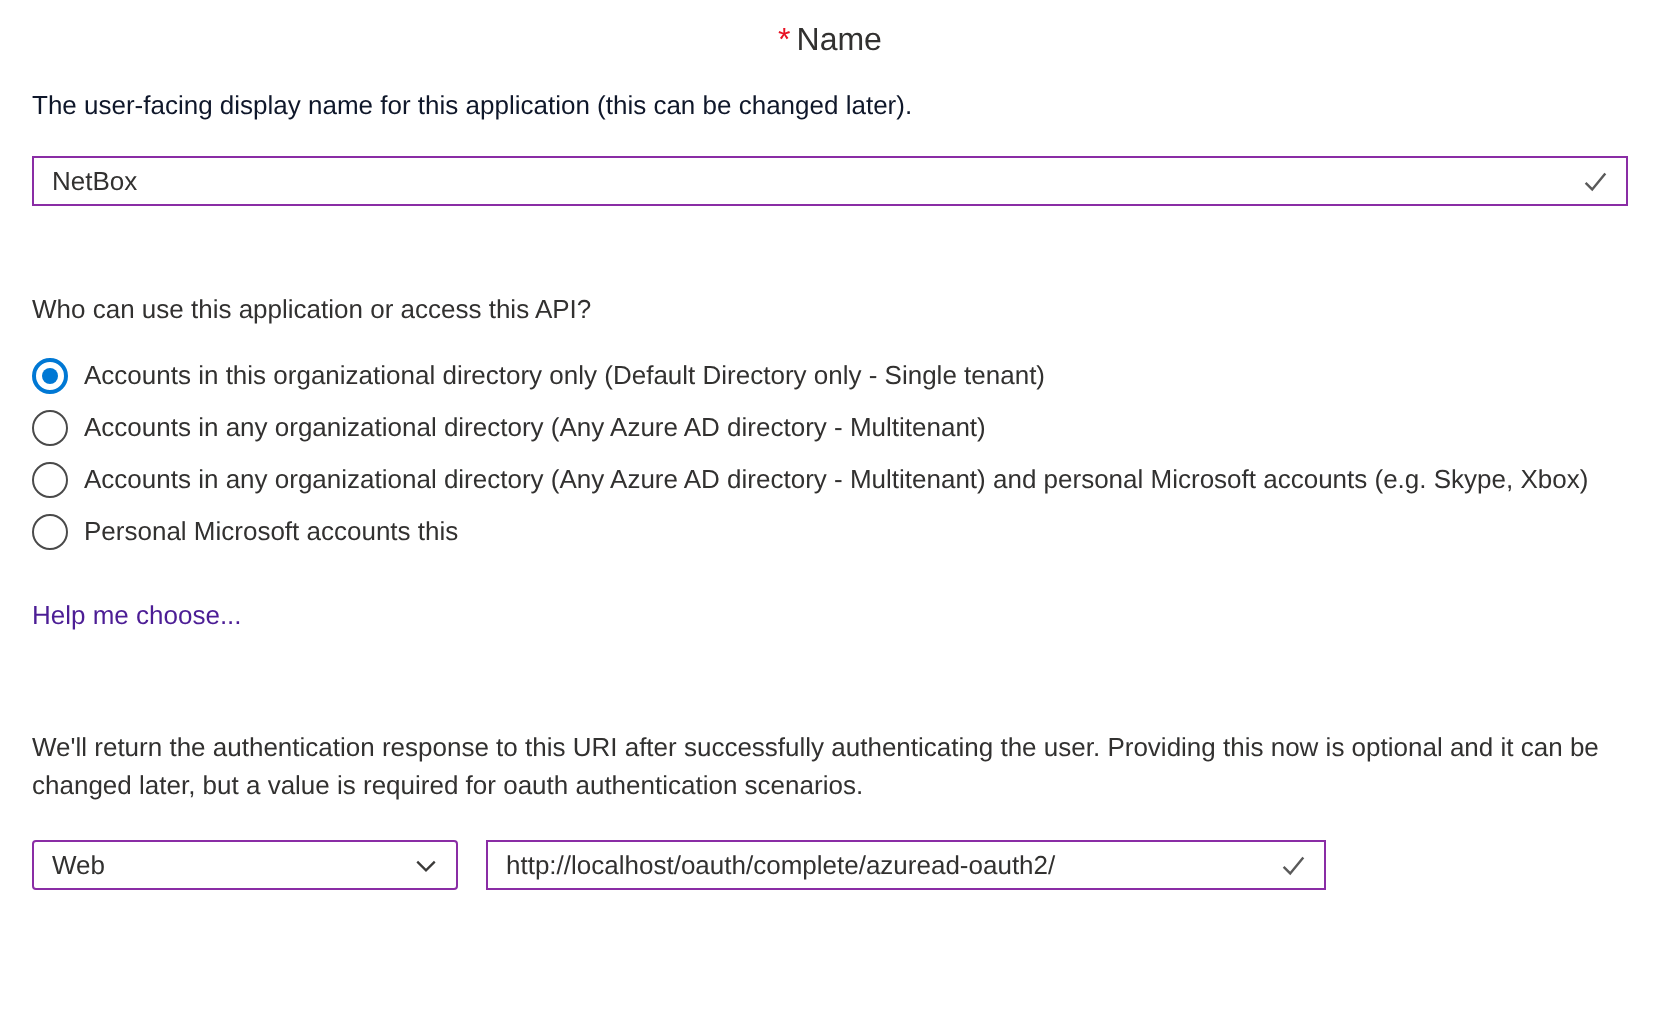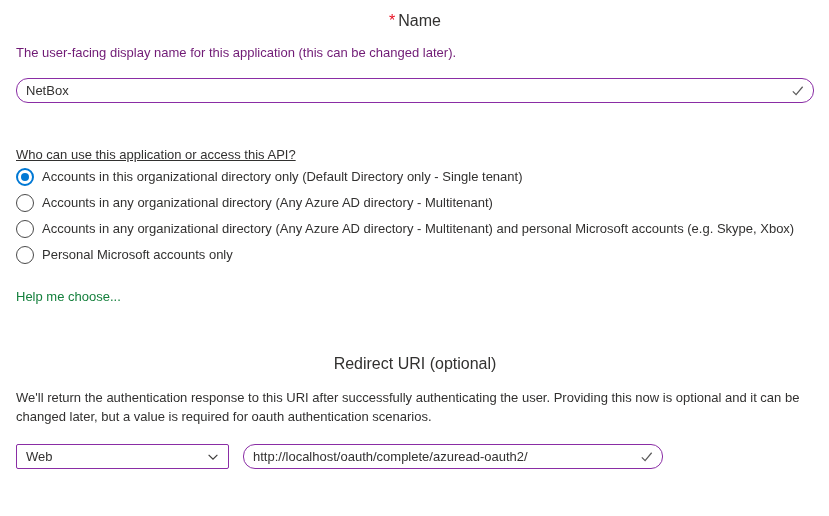--- a/index.html
+++ b/index.html
@@ -21,52 +21,52 @@
     line-height: 21px;
     margin: 0;
     color: #323130;
     text-align: center;
   }
   .required-marker { color: #e81123; margin-right: 3px; }
 
   .field-desc {
     margin: 13px 0 0 0;
     line-height: 18px;
-    color: #701a75;
+    color: #0f172a;
   }
 
   .input-box {
     display: flex;
     align-items: center;
     height: 25px;
     border: 1px solid #8a2da5;
-    border-radius: 12px;
+    border-radius: 0;
     background: #fff;
     padding: 0 8px 0 0;
   }
   .input-box input {
     flex: 1 1 auto;
     min-width: 0;
     border: none;
     outline: none;
     background: transparent;
     font-family: "Liberation Sans", sans-serif;
     font-size: 13px;
     color: #323130;
     padding: 0 0 0 9px;
     height: 100%;
   }
   .name-input-box { margin-top: 16px; width: 798px; }
 
   .icon-svg { flex: 0 0 auto; display: block; }
 
   .account-section { margin-top: 43px; }
-  .question { margin: 21px 0 0 0; line-height: 18px; text-decoration: underline; }
+  .question { margin: 21px 0 0 0; line-height: 18px; }
 
-  .radio-group { margin-top: 0; }
+  .radio-group { margin-top: 11px; }
   .radio-row {
     display: flex;
     align-items: center;
     height: 26px;
     cursor: pointer;
   }
   .radio-circle {
     width: 18px;
     height: 18px;
     border-radius: 50%;
@@ -85,21 +85,21 @@
     height: 8px;
     border-radius: 50%;
     background: transparent;
   }
   .radio-row.selected .radio-dot { background: #0078d4; }
   .radio-label { margin-left: 8px; line-height: 18px; }
 
   .help-link {
     display: inline-block;
     margin-top: 21px;
-    color: #15803d;
+    color: #4c1d95;
     text-decoration: none;
     cursor: pointer;
   }
 
   .redirect-section { margin-top: 49px; }
   .redirect-desc {
     margin: 14px 0 0 0;
     width: 800px;
     line-height: 19px;
   }
@@ -159,29 +159,28 @@
       <div class="radio-row">
         <span class="radio-circle">
             <span class="radio-dot"></span>
           </span>
         <span class="radio-label">Accounts in any organizational directory (Any Azure AD directory - Multitenant) and personal Microsoft accounts (e.g. Skype, Xbox)</span>
       </div>
       <div class="radio-row">
         <span class="radio-circle">
             <span class="radio-dot"></span>
           </span>
-        <span class="radio-label">Personal Microsoft accounts only</span>
+        <span class="radio-label">Personal Microsoft accounts this</span>
       </div>
     </div>
 
     <a class="help-link">Help me choose...</a>
   </section>
 
   <section class="redirect-section">
-    <h2 class="section-title">Redirect URI (optional)</h2>
     <p class="redirect-desc">We'll return the authentication response to this URI after successfully authenticating the user. Providing this now is optional and it can be changed later, but a value is required for oauth authentication scenarios.</p>
 
     <div class="uri-row">
       <div class="platform-dropdown">
         <span>Web</span>
         <svg class="icon-svg" width="14" height="14" viewBox="0 0 16 16">
           <polyline points="3,5.5 8,10.5 13,5.5" fill="none" stroke="#3b3a39" stroke-width="1.3"></polyline>
         </svg>
       </div>
       <div class="input-box uri-input-box">

